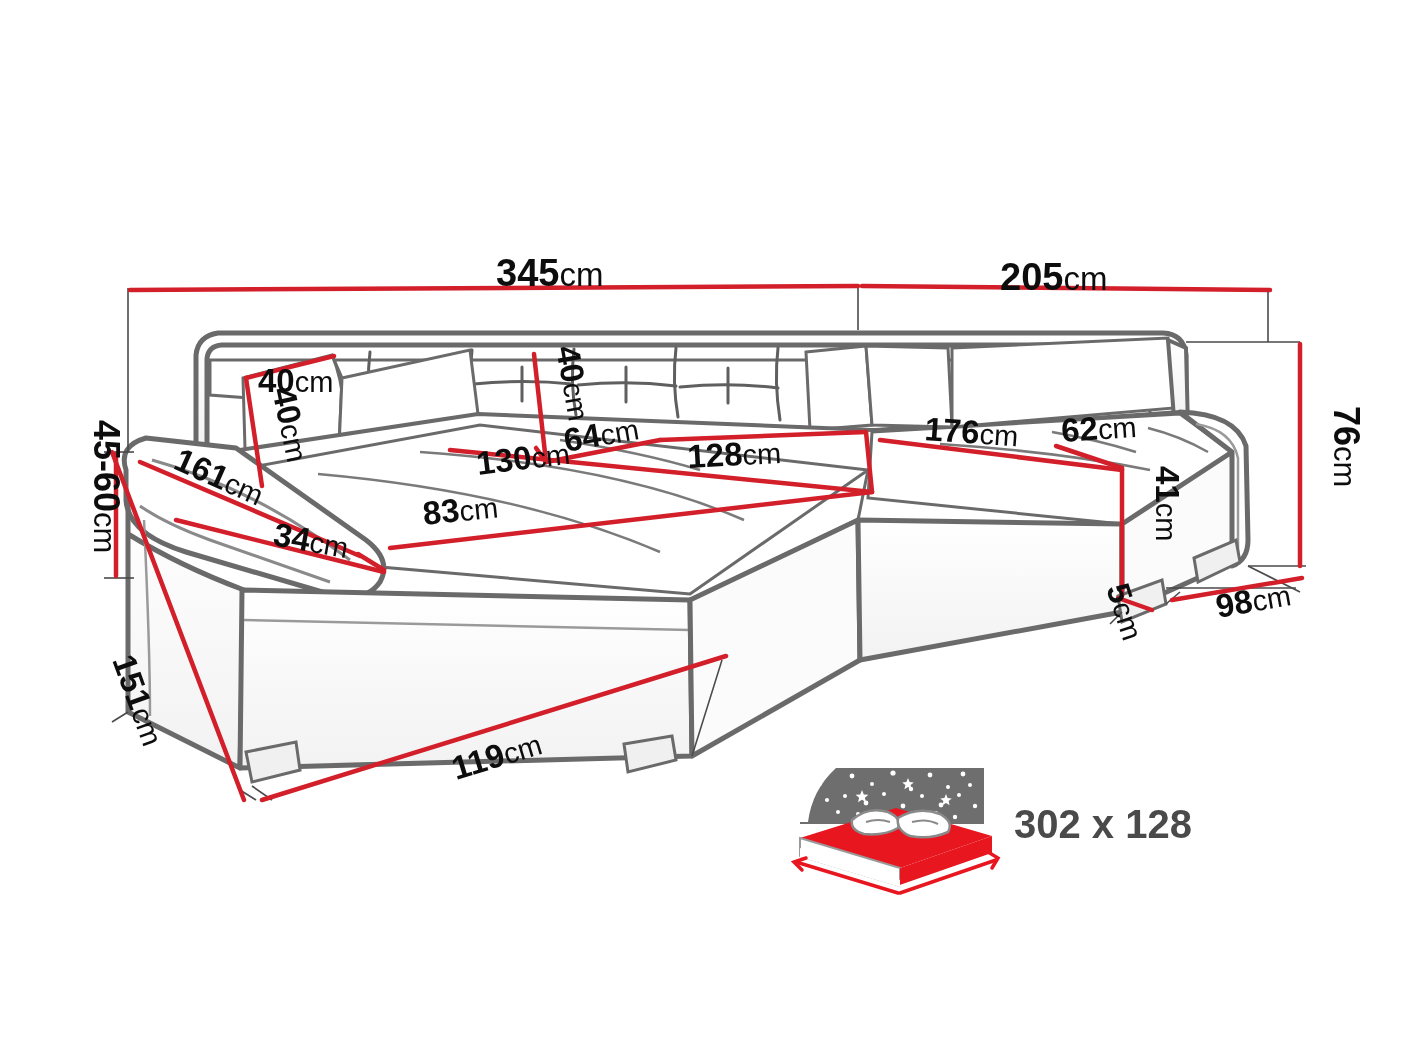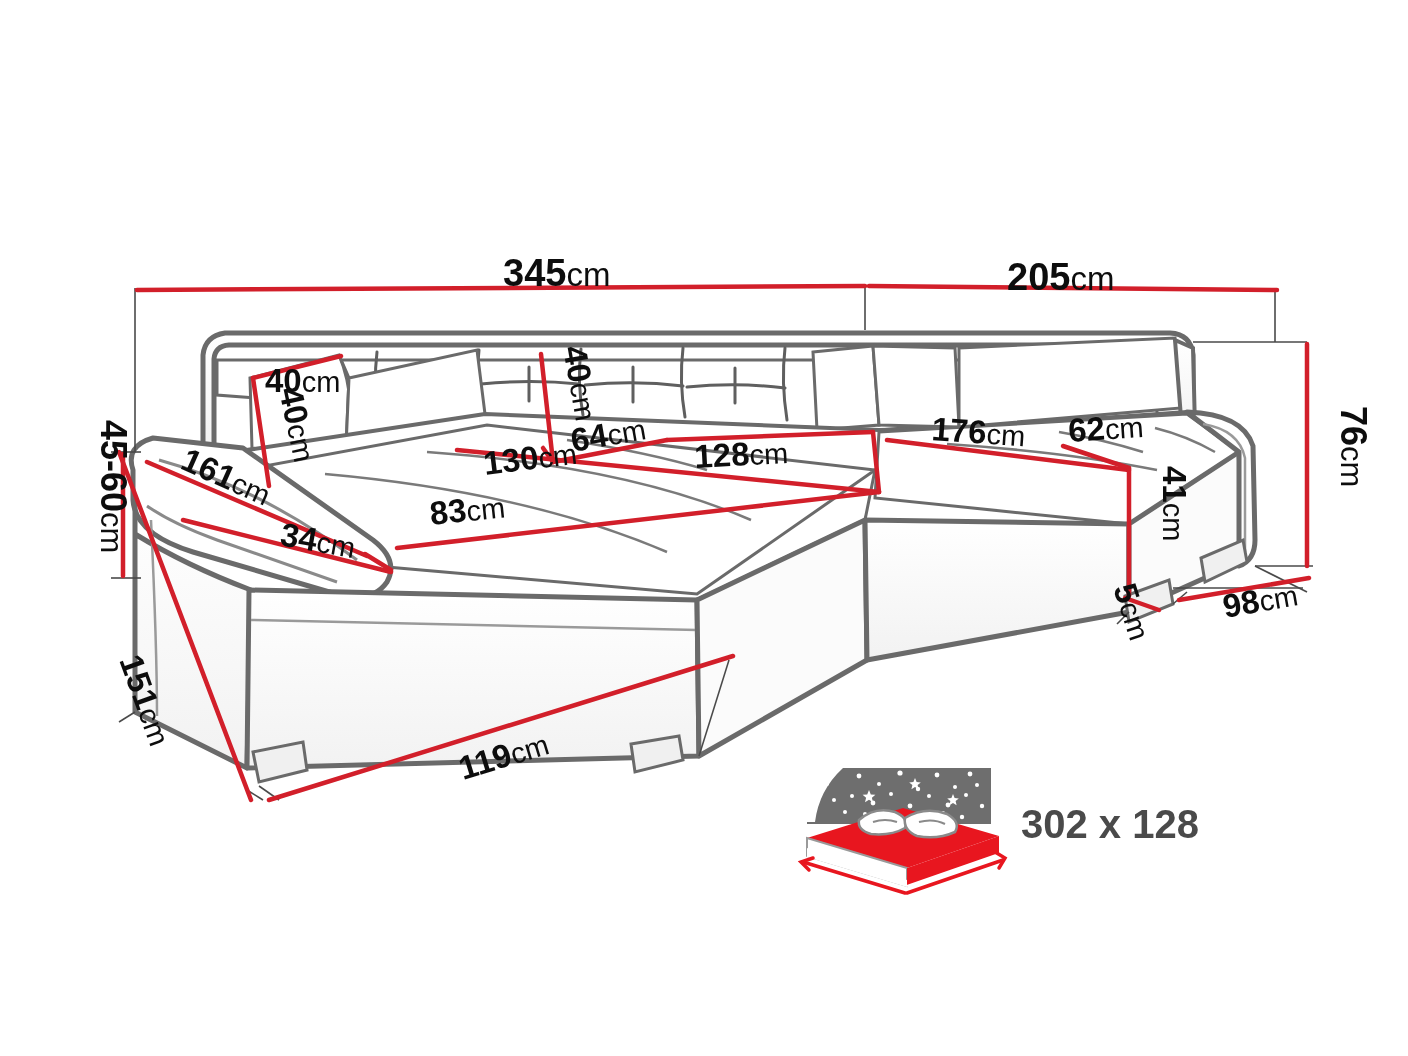--- a/index.html
+++ b/index.html
@@ -9,21 +9,21 @@
   }
   body {
     width: 1408px;
     height: 1056px;
     font-family: "Liberation Sans", sans-serif;
     overflow: hidden;
     position: relative;
   }
   #stage {
     position: absolute;
-    left: 7px; top: 0;
+    left: 0; top: 0;
     width: 1232px;
     height: 1056px;
   }
   svg.diagram {
     position: absolute;
     left: 0; top: 0;
     width: 1408px;
     height: 1056px;
     display: block;
   }

